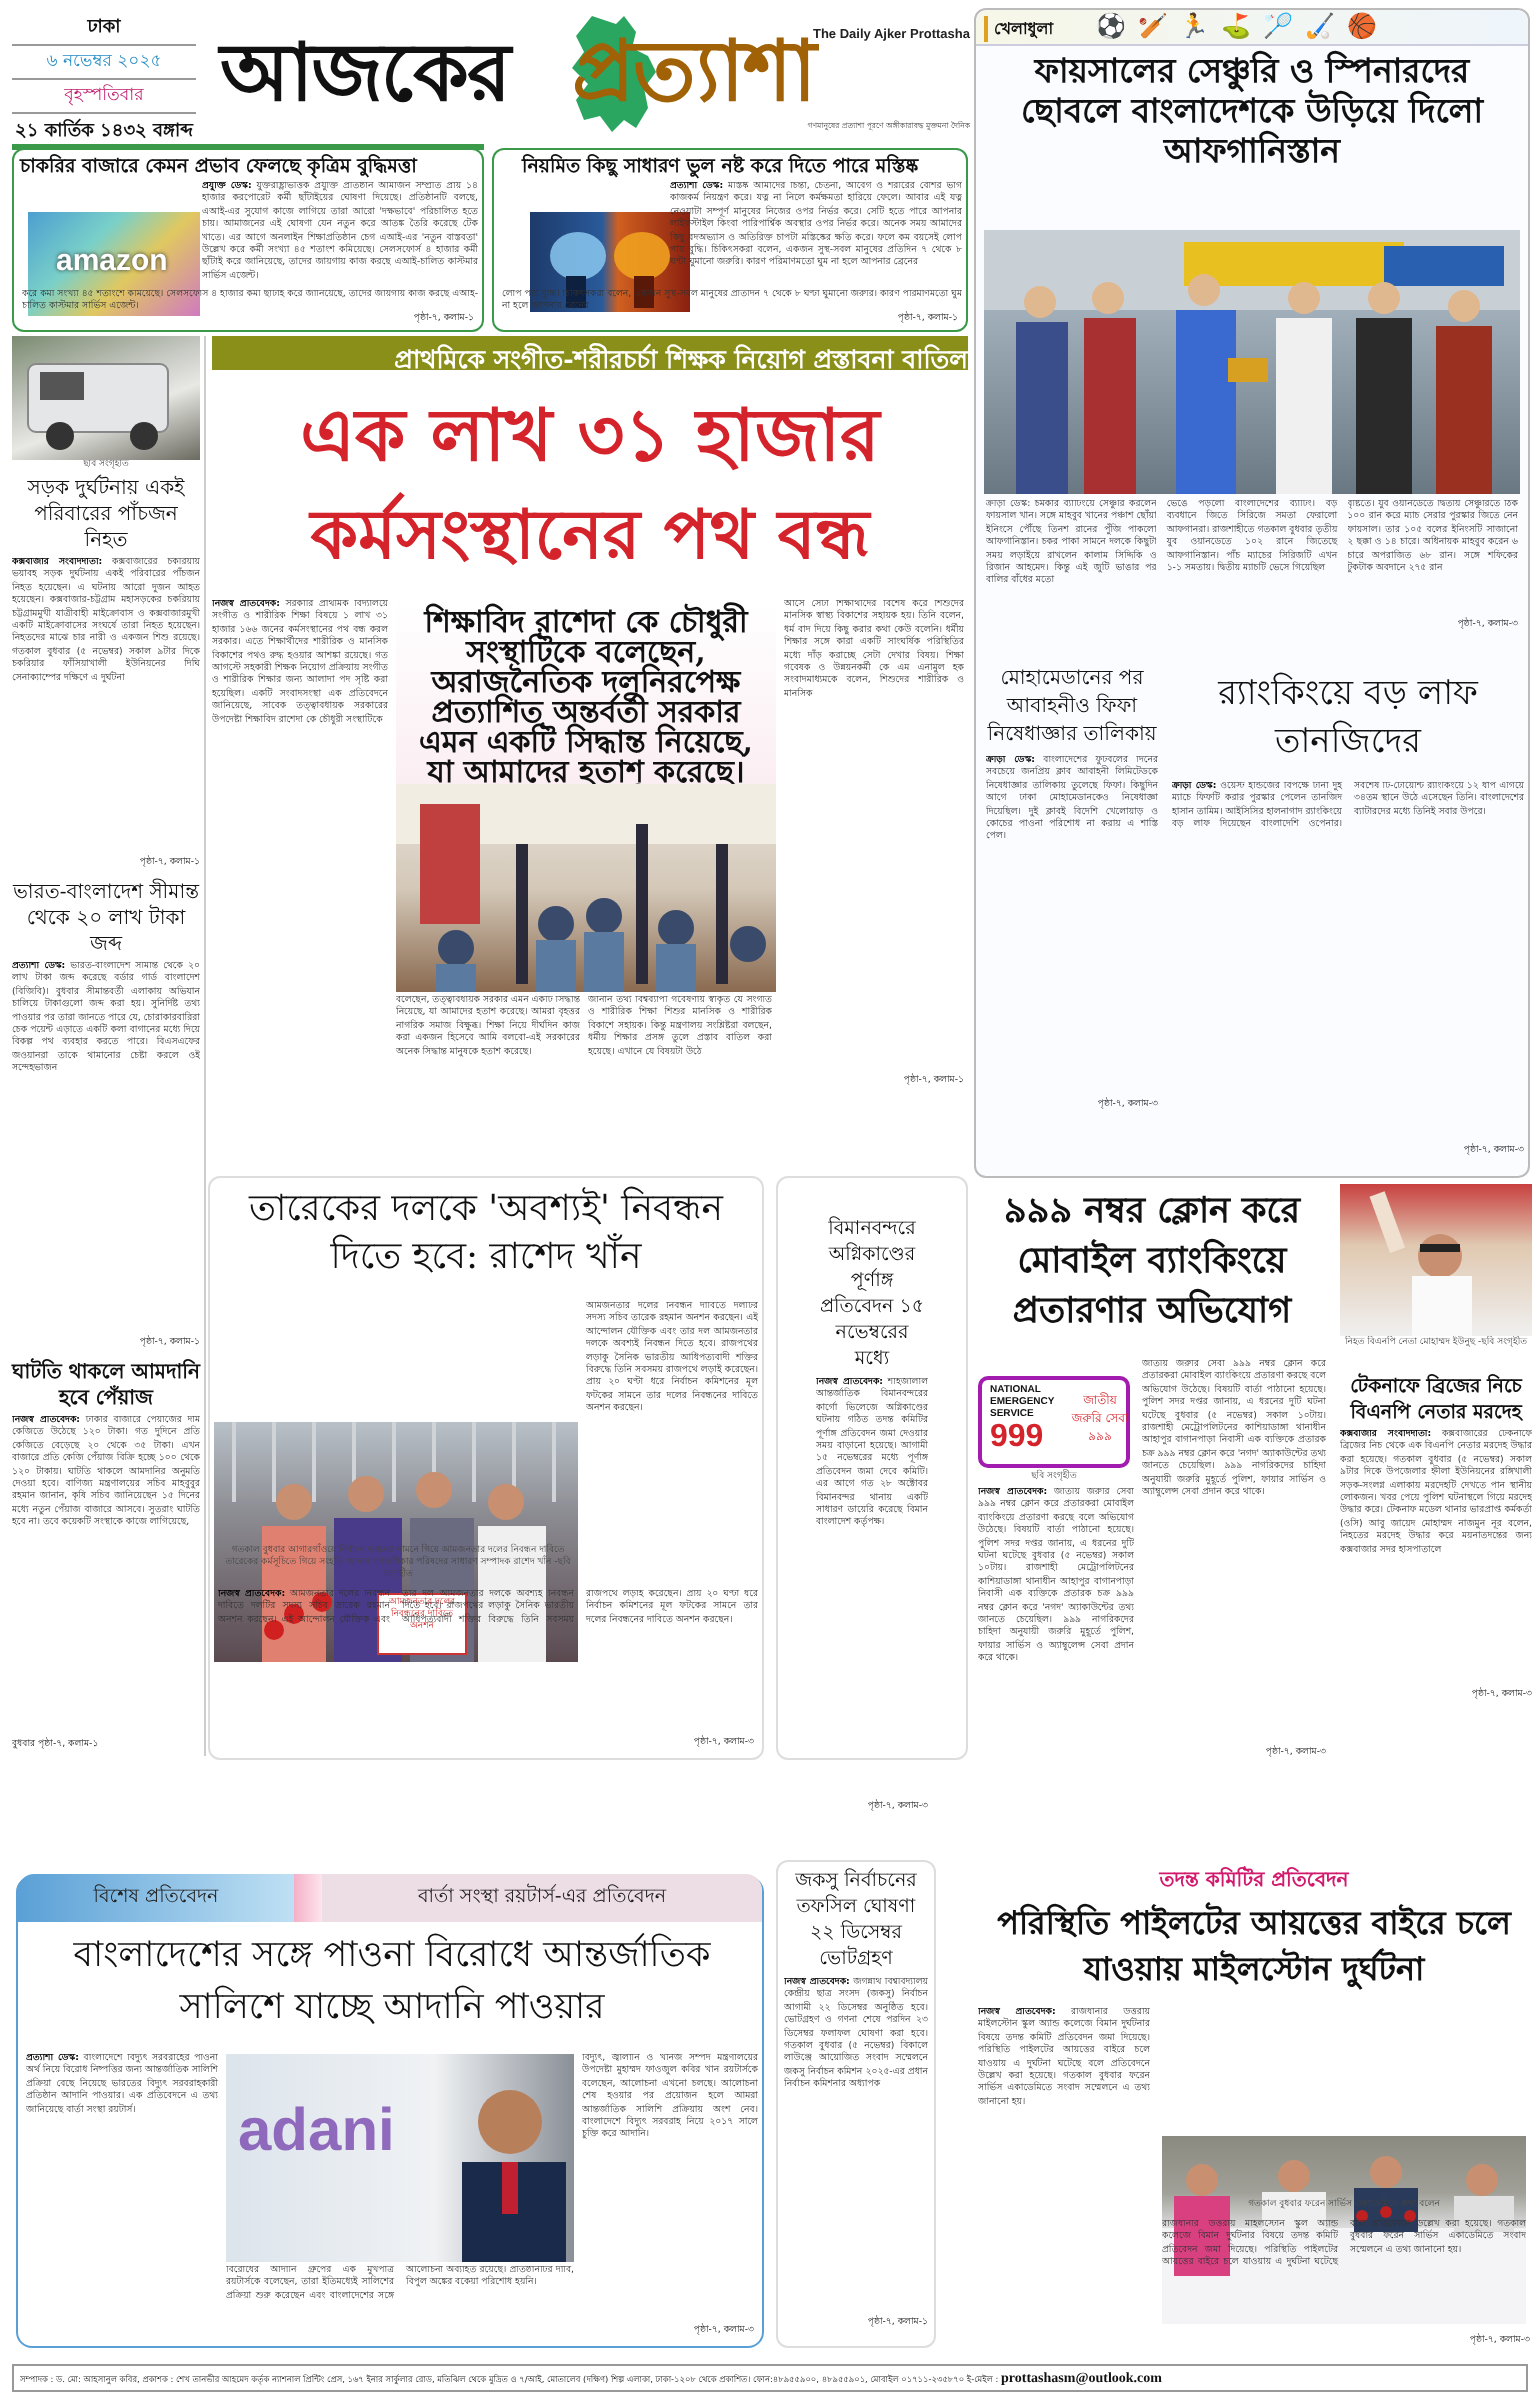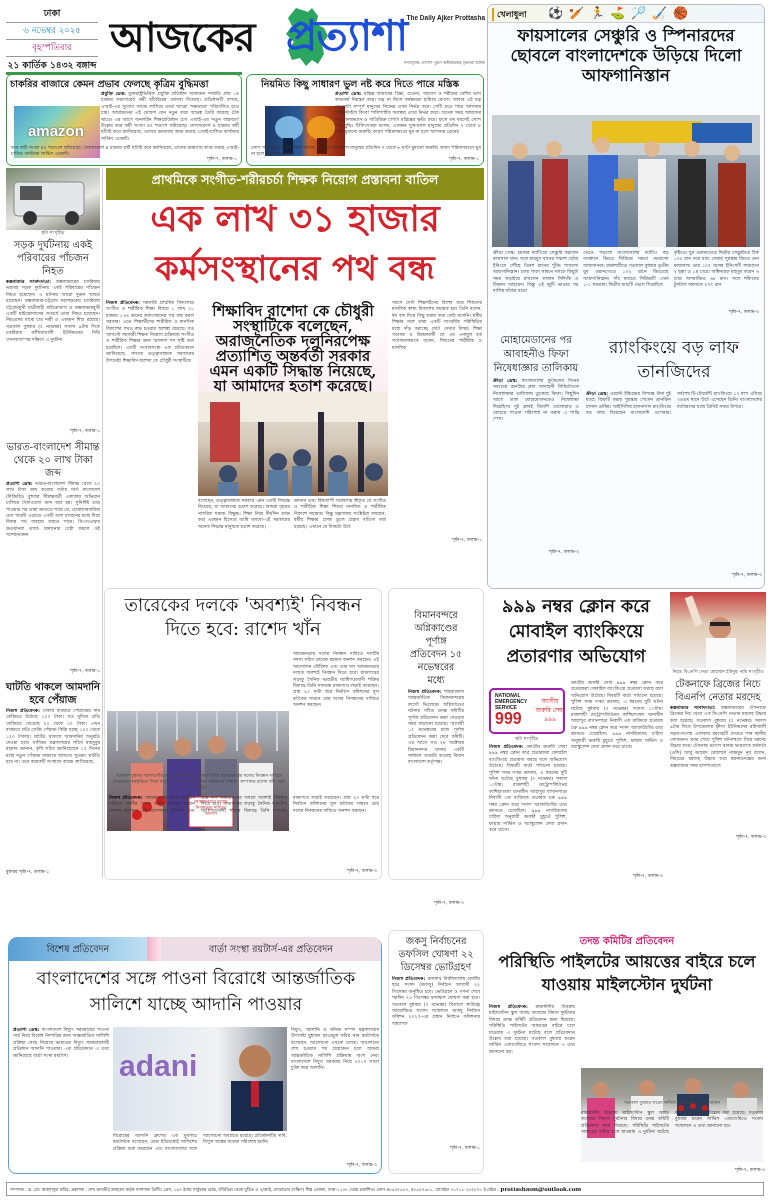--- a/index.html
+++ b/index.html
@@ -24,21 +24,21 @@
   <div style="font-size:8.5px;color:#2a8fc7;border-bottom:1px solid #999;padding:1px 0">৬ নভেম্বর ২০২৫</div>
   <div style="font-size:8.5px;color:#c02070;border-bottom:1px solid #999;padding:1px 0">বৃহস্পতিবার</div>
   <div style="font-size:9px;font-weight:bold;padding-top:1px">২১ কার্তিক ১৪৩২ বঙ্গাব্দ</div>
 </div>
 
 <div class="abs" style="left:110px;top:6px;width:375px;height:62px">
   <svg class="abs" style="left:168px;top:0" width="60" height="64" viewBox="0 0 60 64">
     <path d="M18 2 L30 6 L34 2 L40 10 L38 18 L46 22 L50 30 L44 38 L46 48 L40 58 L34 54 L28 60 L22 52 L14 54 L10 44 L16 36 L8 28 L14 20 L10 12 Z" fill="#2aa660"></path>
   </svg>
   <span class="abs" style="left:0;top:8px;font-family:'DejaVu Serif',serif;font-weight:bold;font-size:40px;line-height:46px;color:#111;letter-spacing:-1px">আজকের</span>
-  <span class="abs" style="left:176px;top:6px;font-family:'DejaVu Serif',serif;font-weight:bold;font-size:42px;line-height:48px;color:#1d4ed8;letter-spacing:-1px">প্রত্যাশা</span>
+  <span class="abs" style="left:176px;top:6px;font-family:'DejaVu Serif',serif;font-weight:bold;font-size:42px;line-height:48px;color:#a16207;letter-spacing:-1px">প্রত্যাশা</span>
   <span class="abs" style="right:0;top:8px;font-family:'Liberation Sans',sans-serif;font-size:6.5px;font-weight:bold;color:#222">The Daily Ajker Prottasha</span>
   <span class="abs" style="right:0;top:54px;font-size:3.8px;color:#444">গণমানুষের প্রত্যাশা পূরণে অঙ্গীকারাবদ্ধ মুক্তমনা দৈনিক</span>
 </div>
 
 <div class="abs greenbox" style="left:6px;top:72px;width:236px;height:94px;border-top-width:3px;border-left:none;border-bottom:none;border-right:none;border-radius:0;border-top-color:#3a9a4a">
 </div>
 <div class="abs" style="left:6px;top:74px;width:236px;height:92px;border:1.5px solid #3a9a4a;border-radius:6px;padding:2px 3px;overflow:hidden">
   <div class="hl" style="font-size:9.5px;text-align:left;line-height:13px">চাকরির বাজারে কেমন প্রভাব ফেলছে কৃত্রিম বুদ্ধিমত্তা</div>
   <div class="photo abs" style="left:4px;top:16px;width:86px;height:52px;background:linear-gradient(135deg,#4c9fd0,#7ad0c8 35%,#e0c860 60%,#d07ac0)">
     <span style="position:absolute;left:14px;top:16px;font-family:'Liberation Sans',sans-serif;font-weight:bold;font-size:15px;color:#fff;text-shadow:0 0 2px #333">amazon</span>
@@ -133,21 +133,21 @@
 </div>
 
 <div class="abs" style="left:6px;top:680px;width:94px;height:200px">
   <div class="hl" style="font-size:10px;line-height:13px">ঘাটতি থাকলে আমদানি হবে পেঁয়াজ</div>
   <div class="tx" style="margin-top:2px;height:160px"><b>নিজস্ব প্রতিবেদক:</b> <span>ঢাকার বাজারে পেঁয়াজের দাম কেজিতে উঠেছে ১২০ টাকা। গত দুদিনে প্রতি কেজিতে বেড়েছে ২০ থেকে ৩৫ টাকা। এখন বাজারে প্রতি কেজি পেঁয়াজ বিক্রি হচ্ছে ১০০ থেকে ১২০ টাকায়। ঘাটতি থাকলে আমদানির অনুমতি দেওয়া হবে। বাণিজ্য মন্ত্রণালয়ের সচিব মাহবুবুর রহমান জানান, কৃষি সচিব জানিয়েছেন ১৫ দিনের মধ্যে নতুন পেঁয়াজ বাজারে আসবে। সুতরাং ঘাটতি হবে না। তবে কয়েকটি সংস্থাকে কাজে লাগিয়েছে,</span></div>
   <div class="pg" style="text-align:left">বুধবার পৃষ্ঠা-৭, কলাম-১</div>
 </div>
 
 <div class="abs sep" style="left:102px;top:168px;width:1px;height:710px"></div>
 
-<div class="abs" style="left:106px;top:168px;width:378px;height:32px;background:#8a8f1a;color:#fff;font-family:'DejaVu Serif',serif;font-size:12.5px;line-height:24px;text-align:center;font-weight:bold">প্রাথমিকে সংগীত-শরীরচর্চা শিক্ষক নিয়োগ প্রস্তাবনা বাতিল</div>
+<div class="abs" style="left:106px;top:168px;width:378px;height:17px;background:#8a8f1a;color:#fff;font-family:'DejaVu Serif',serif;font-size:12.5px;line-height:24px;text-align:right;font-weight:bold">প্রাথমিকে সংগীত-শরীরচর্চা শিক্ষক নিয়োগ প্রস্তাবনা বাতিল</div>
 <div class="abs hl red" style="left:106px;top:194px;width:378px;font-size:36px;line-height:48px">এক লাখ ৩১ হাজার</div>
 <div class="abs hl red" style="left:106px;top:244px;width:378px;font-size:34px;line-height:48px">কর্মসংস্থানের পথ বন্ধ</div>
 
 <div class="abs tx" style="left:106px;top:300px;width:88px;height:245px"><b>নিজস্ব প্রতিবেদক:</b> <span>সরকারি প্রাথমিক বিদ্যালয়ে সংগীত ও শারীরিক শিক্ষা বিষয়ে ১ লাখ ৩১ হাজার ১৬৬ জনের কর্মসংস্থানের পথ বন্ধ করল সরকার। এতে শিক্ষার্থীদের শারীরিক ও মানসিক বিকাশের পথও রুদ্ধ হওয়ার আশঙ্কা রয়েছে। গত আগস্টে সহকারী শিক্ষক নিয়োগ প্রক্রিয়ায় সংগীত ও শারীরিক শিক্ষার জন্য আলাদা পদ সৃষ্টি করা হয়েছিল। একটি সংবাদসংস্থা এক প্রতিবেদনে জানিয়েছে, সাবেক তত্ত্বাবধায়ক সরকারের উপদেষ্টা শিক্ষাবিদ রাশেদা কে চৌধুরী সংস্থাটিকে</span></div>
 
 <div class="abs" style="left:198px;top:300px;width:190px;height:92px;background:linear-gradient(180deg,#fff 0%,#fbeef3 100%);padding:4px 6px">
   <div class="hl" style="font-size:15px;line-height:15px;font-weight:bold">শিক্ষাবিদ রাশেদা কে চৌধুরী সংস্থাটিকে বলেছেন, অরাজনৈতিক দলনিরপেক্ষ প্রত্যাশিত অন্তর্বর্তী সরকার এমন একটি সিদ্ধান্ত নিয়েছে, যা আমাদের হতাশ করেছে। আমরা বৃহত্তর নাগরিক সমাজ বিক্ষুব্ধ।</div>
 </div>
 <div class="abs photo" style="left:198px;top:392px;width:190px;height:104px;background:linear-gradient(180deg,#e8e4dc 0%,#d4c8b8 50%,#8a6a50 100%)">
   <svg width="190" height="104" viewBox="0 0 190 104">
@@ -242,21 +242,21 @@
 <div class="abs" style="left:670px;top:592px;width:96px;height:290px">
   <div class="photo" style="height:76px;background:linear-gradient(180deg,#c84040 0%,#e0c8b0 40%,#f0f0f0 100%)">
     <svg width="96" height="76" viewBox="0 0 96 76">
         <circle cx="50" cy="36" r="11" fill="#c89070"></circle>
         <rect x="36" y="46" width="30" height="30" fill="#fafafa"></rect>
         <rect x="20" y="4" width="8" height="30" fill="#f0e0d0" transform="rotate(-20 24 20)"></rect>
         <rect x="40" y="30" width="20" height="4" fill="#222"></rect>
       </svg>
   </div>
   <div class="cap" style="margin-top:1px">নিহত বিএনপি নেতা মোহাম্মদ ইউনুছ -ছবি সংগৃহীত</div>
-  <div class="hl" style="font-size:9.5px;line-height:13px;font-weight:normal;margin-top:2px">টেকনাফে ব্রিজের নিচে বিএনপি নেতার মরদেহ</div>
+  <div class="hl" style="font-size:9.5px;line-height:13px;font-weight:bold;margin-top:12px">টেকনাফে ব্রিজের নিচে বিএনপি নেতার মরদেহ</div>
   <div class="tx" style="margin-top:2px;height:128px"><b>কক্সবাজার সংবাদদাতা:</b> <span>কক্সবাজারের টেকনাফে ব্রিজের নিচ থেকে এক বিএনপি নেতার মরদেহ উদ্ধার করা হয়েছে। গতকাল বুধবার (৫ নভেম্বর) সকাল ৯টার দিকে উপজেলার হ্নীলা ইউনিয়নের রঙ্গিখালী সড়ক-সংলগ্ন এলাকায় মরদেহটি দেখতে পান স্থানীয় লোকজন। খবর পেয়ে পুলিশ ঘটনাস্থলে গিয়ে মরদেহ উদ্ধার করে। টেকনাফ মডেল থানার ভারপ্রাপ্ত কর্মকর্তা (ওসি) আবু জায়েদ মোহাম্মদ নাজমুন নূর বলেন, নিহতের মরদেহ উদ্ধার করে ময়নাতদন্তের জন্য কক্সবাজার সদর হাসপাতালে</span></div>
   <div class="pg">পৃষ্ঠা-৭, কলাম-৩</div>
 </div>
 
 <div class="abs" style="left:8px;top:938px;width:374px;height:236px;border:1.5px solid #5aa0d6;border-radius:8px;background:#fff">
   <div class="abs" style="left:0;top:-2px;width:138px;height:24px;background:linear-gradient(90deg,#5aa0d6,#bfe0f4);border-radius:8px 0 0 0;font-size:9.5px;line-height:24px;text-align:center;color:#222">বিশেষ প্রতিবেদন</div>
   <div class="abs" style="left:138px;top:-2px;width:14px;height:24px;background:linear-gradient(90deg,#f4b0c8,#fde4ec)"></div>
   <div class="abs" style="left:152px;top:-2px;width:220px;height:24px;background:#eddde4;border-radius:0 8px 0 0;font-size:9.5px;line-height:24px;text-align:center;color:#222">বার্তা সংস্থা রয়টার্স-এর প্রতিবেদন</div>
   <div class="hl abs" style="left:6px;top:26px;width:362px;font-size:17.5px;line-height:26px;font-weight:normal">বাংলাদেশের সঙ্গে পাওনা বিরোধে আন্তর্জাতিক সালিশে যাচ্ছে আদানি পাওয়ার</div>
   <div class="tx abs" style="left:4px;top:88px;width:96px;height:140px"><b>প্রত্যাশা ডেস্ক:</b> <span>বাংলাদেশে বিদ্যুৎ সরবরাহের পাওনা অর্থ নিয়ে বিরোধ নিষ্পত্তির জন্য আন্তর্জাতিক সালিশি প্রক্রিয়া বেছে নিয়েছে ভারতের বিদ্যুৎ সরবরাহকারী প্রতিষ্ঠান আদানি পাওয়ার। এক প্রতিবেদনে এ তথ্য জানিয়েছে বার্তা সংস্থা রয়টার্স।</span></div>
@@ -266,21 +266,21 @@
         <circle cx="38" cy="34" r="16" fill="#b8805a"></circle>
         <rect x="14" y="54" width="52" height="50" fill="#1a2a4a"></rect>
         <rect x="34" y="54" width="8" height="26" fill="#c02030"></rect>
       </svg>
   </div>
   <div class="tx abs" style="left:104px;top:194px;width:174px;height:34px;column-count:2;column-gap:6px">বিরোধের আদানি গ্রুপের এক মুখপাত্র রয়টার্সকে বলেছেন, তারা ইতিমধ্যেই সালিশের প্রক্রিয়া শুরু করেছেন এবং বাংলাদেশের সঙ্গে আলোচনা অব্যাহত রয়েছে। প্রতিষ্ঠানটির দাবি, বিপুল অঙ্কের বকেয়া পরিশোধ হয়নি।</div>
   <div class="tx abs" style="left:282px;top:88px;width:88px;height:130px">বিদ্যুৎ, জ্বালানি ও খনিজ সম্পদ মন্ত্রণালয়ের উপদেষ্টা মুহাম্মদ ফাওজুল কবির খান রয়টার্সকে বলেছেন, আলোচনা এখনো চলছে। আলোচনা শেষ হওয়ার পর প্রয়োজন হলে আমরা আন্তর্জাতিক সালিশি প্রক্রিয়ায় অংশ নেব। বাংলাদেশে বিদ্যুৎ সরবরাহ নিয়ে ২০১৭ সালে চুক্তি করে আদানি।</div>
   <div class="pg abs" style="right:4px;bottom:4px">পৃষ্ঠা-৭, কলাম-৩</div>
 </div>
 
-<div class="abs" style="left:388px;top:930px;width:96px;height:244px;border:1px solid #ddd;border-radius:6px;padding:3px">
+<div class="abs" style="left:388px;top:930px;width:80px;height:244px;border:1px solid #ddd;border-radius:6px;padding:3px">
   <div class="hl" style="font-size:9.5px;line-height:13px;font-weight:normal">জকসু নির্বাচনের তফসিল ঘোষণা ২২ ডিসেম্বর ভোটগ্রহণ</div>
   <div class="tx" style="margin-top:3px;height:168px"><b>নিজস্ব প্রতিবেদক:</b> <span>জগন্নাথ বিশ্ববিদ্যালয় কেন্দ্রীয় ছাত্র সংসদ (জকসু) নির্বাচন আগামী ২২ ডিসেম্বর অনুষ্ঠিত হবে। ভোটগ্রহণ ও গণনা শেষে পরদিন ২৩ ডিসেম্বর ফলাফল ঘোষণা করা হবে। গতকাল বুধবার (৫ নভেম্বর) বিকালে লাউঞ্জে আয়োজিত সংবাদ সম্মেলনে জকসু নির্বাচন কমিশন ২০২৫-এর প্রধান নির্বাচন কমিশনার অধ্যাপক</span></div>
   <div class="pg">পৃষ্ঠা-৭, কলাম-১</div>
 </div>
 
 <div class="abs" style="left:487px;top:934px;width:280px;height:242px">
   <div class="hl" style="font-size:10px;line-height:14px;color:#d11a6e">তদন্ত কমিটির প্রতিবেদন</div>
   <div class="hl" style="font-size:16px;line-height:23px;padding:2px 4px;height:50px">পরিস্থিতি পাইলটের আয়ত্তের বাইরে চলে যাওয়ায় মাইলস্টোন দুর্ঘটনা</div>
   <div class="tx abs" style="left:2px;top:70px;width:86px;height:164px"><b>নিজস্ব প্রতিবেদক:</b> <span>রাজধানীর উত্তরায় মাইলস্টোন স্কুল অ্যান্ড কলেজে বিমান দুর্ঘটনার বিষয়ে তদন্ত কমিটি প্রতিবেদন জমা দিয়েছে। পরিস্থিতি পাইলটের আয়ত্তের বাইরে চলে যাওয়ায় এ দুর্ঘটনা ঘটেছে বলে প্রতিবেদনে উল্লেখ করা হয়েছে। গতকাল বুধবার ফরেন সার্ভিস একাডেমিতে সংবাদ সম্মেলনে এ তথ্য জানানো হয়।</span></div>
   <div class="photo abs" style="left:94px;top:70px;width:182px;height:94px;background:linear-gradient(180deg,#8a8a80 0%,#a0a098 30%,#f0f2f4 55%,#e8eaec 100%)">

